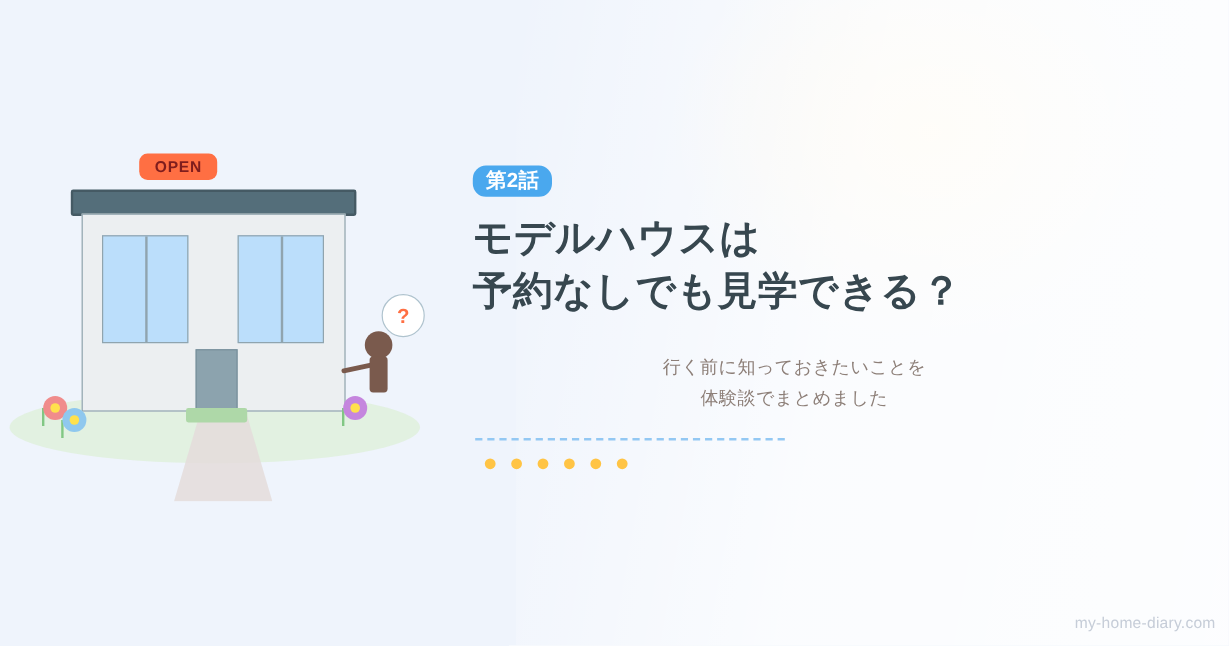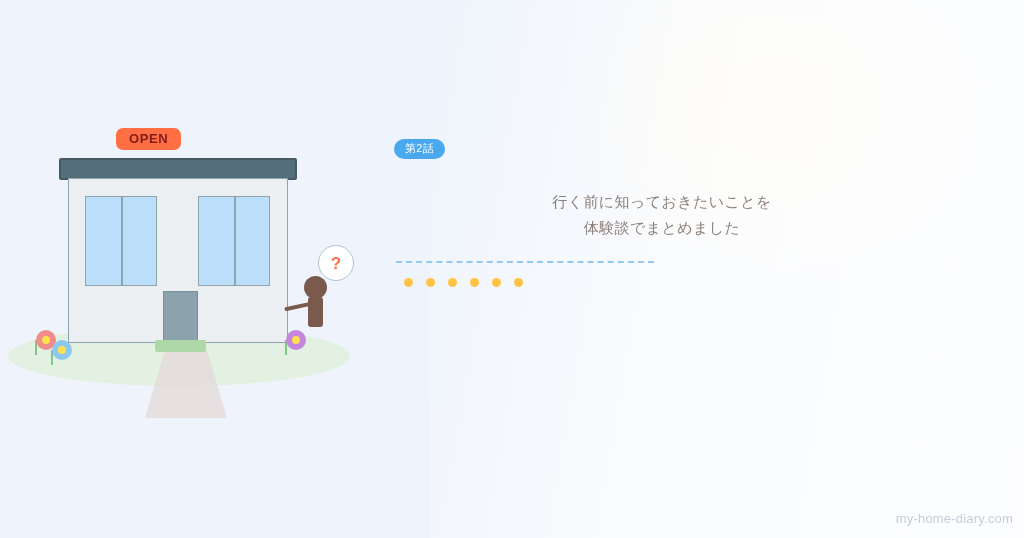--- a/index.html
+++ b/index.html
@@ -245,22 +245,22 @@
     position: absolute;
     left: 394px;
     top: 138px;
     width: 520px;
   }
 
   .ep-badge {
     display: inline-block;
     background: #4AA8EE;
     color: #ffffff;
-    font-size: 11px;
-    font-weight: normal;
+    font-size: 17px;
+    font-weight: bold;
     padding: 4px 11px 5px 11px;
     border-radius: 11px;
     line-height: 1;
     letter-spacing: 0.3px;
   }
 
   .headline {
     margin-top: 12px;
     color: #37474F;
     font-size: 33px;
@@ -361,20 +361,24 @@
       <div class="body"></div>
     </div>
 
     <div class="bubble">?</div>
   </div>
 
   <div class="panel">
 
     <div class="ep-badge">第2話</div>
 
+    <div class="headline">
+      <span class="ln">モデルハウスは</span>
+      <span class="ln">予約なしでも見学できる？</span>
+    </div>
 
     <div class="subtitle">
       <span class="ln">行く前に知っておきたいことを</span>
       <span class="ln">体験談でまとめました</span>
     </div>
 
     <div class="divider"></div>
 
     <div class="dots" id="dot-row">
         <div class="dot"></div>

